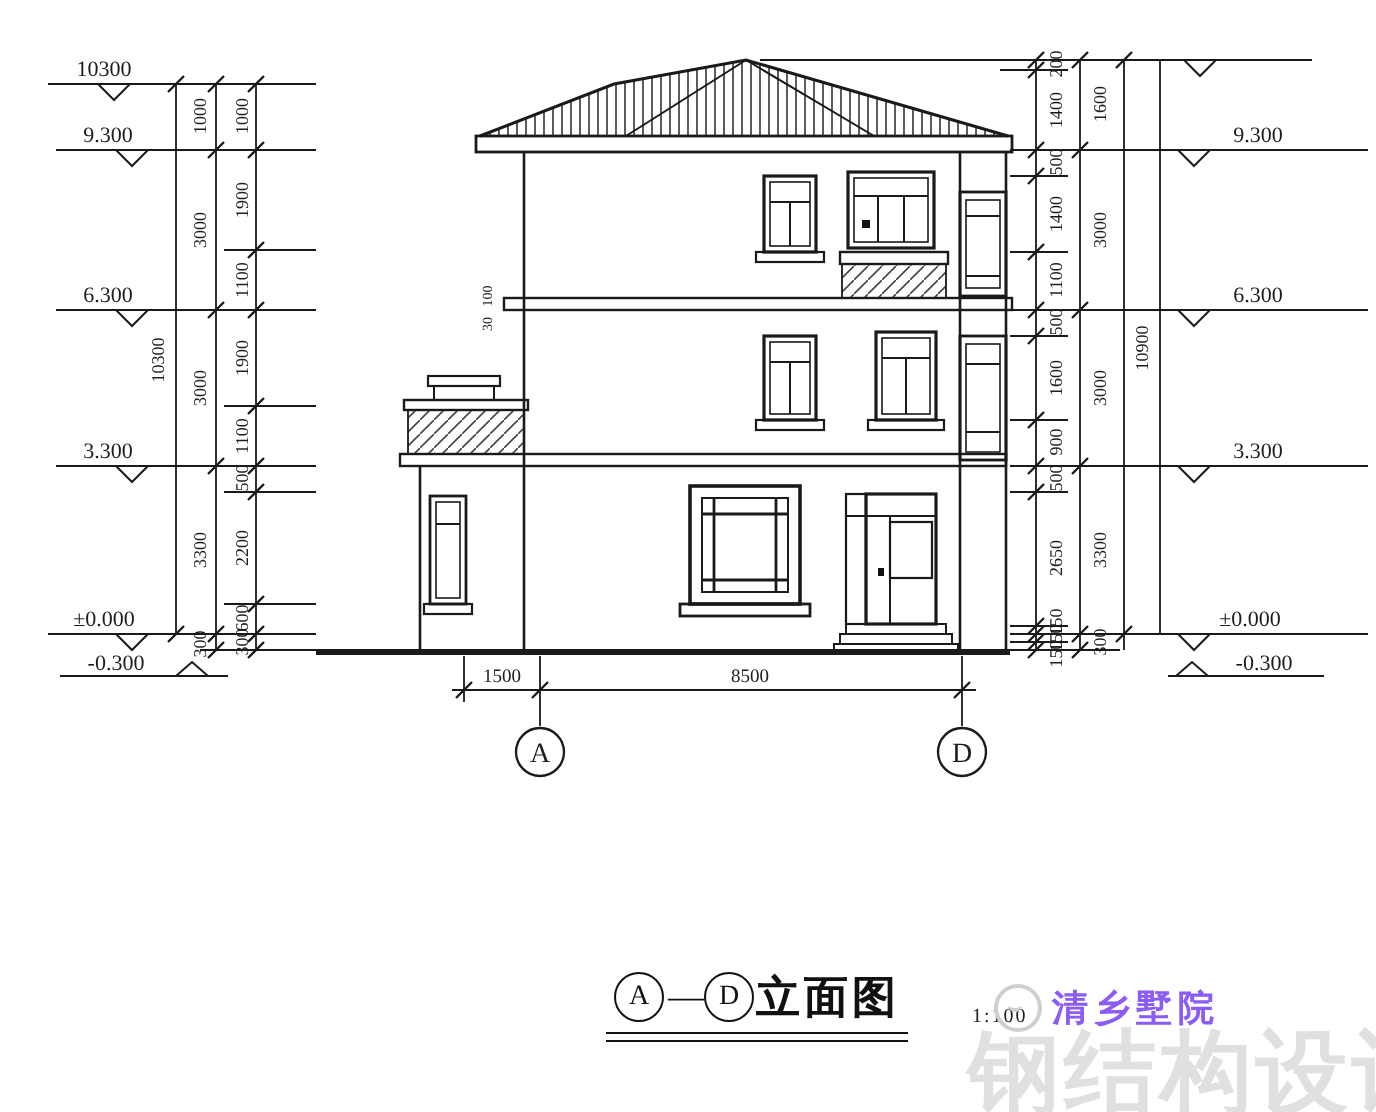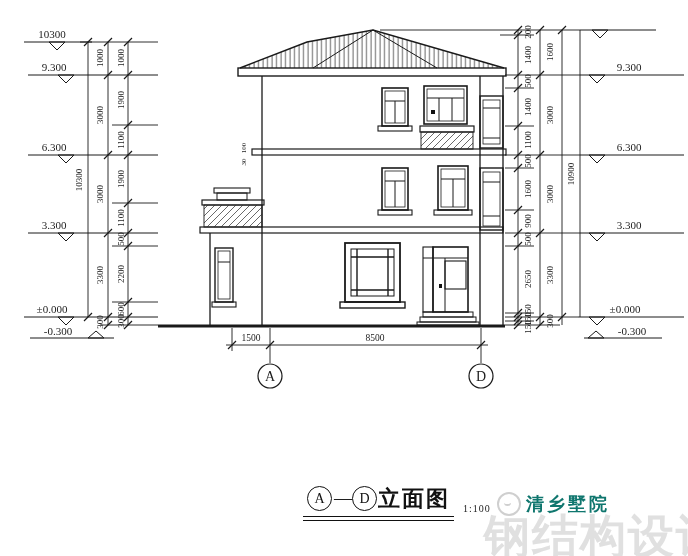--- a/index.html
+++ b/index.html
@@ -12,26 +12,26 @@
   .bdim{font-size:9.5px;}
   .bub{font-size:14px;}
   
   .title-wrap{position:absolute;left:303px;top:486px;display:inline-block;color:#111;}
   .title-row{display:flex;align-items:center;gap:1px;padding:0 4px 2px 4px;}
   .circ{display:inline-flex;width:23px;height:23px;border:1.6px solid #111;border-radius:50%;
         align-items:center;justify-content:center;font-size:14px;flex:0 0 auto;}
   .tdash{font-size:18px;margin:0 1px;letter-spacing:-2px;}
   .tname{font-size:22px;font-weight:700;letter-spacing:2px;line-height:1;}
   .dbl-underline{height:3px;border-top:1.6px solid #111;border-bottom:1.6px solid #111;margin-top:3px;}
-  .scale-note{position:absolute;left:463px;top:503px;font-size:10px;color:#222;letter-spacing:1px;}
+  .scale-note{position:absolute;left:486px;top:503px;font-size:10px;color:#222;letter-spacing:1px;}
   
   .big-wm{position:absolute;left:484px;top:506px;font-size:46px;font-weight:700;color:#e0e0e0;
           letter-spacing:2px;white-space:nowrap;z-index:1;}
   .brand{position:absolute;left:497px;top:492px;display:flex;align-items:center;gap:5px;z-index:2;
-         color:#0f766e;font-size:18px;letter-spacing:3px;font-weight:600;}
+         color:#8b5cf6;font-size:18px;letter-spacing:3px;font-weight:600;}
   .brand-logo{width:20px;height:20px;border:2px solid #cfcfcf;border-radius:50%;position:relative;flex:0 0 auto;}
   .brand-logo:after{content:"";position:absolute;left:5px;top:6px;width:7px;height:4px;
         border-bottom:2px solid #cfcfcf;border-radius:0 0 6px 6px;}
 </style>
 </head>
 <body>
 
 <div id="stage">
 
 <svg width="688" height="400" viewBox="0 0 688 400" style="position:absolute;left:0;top:0;">

